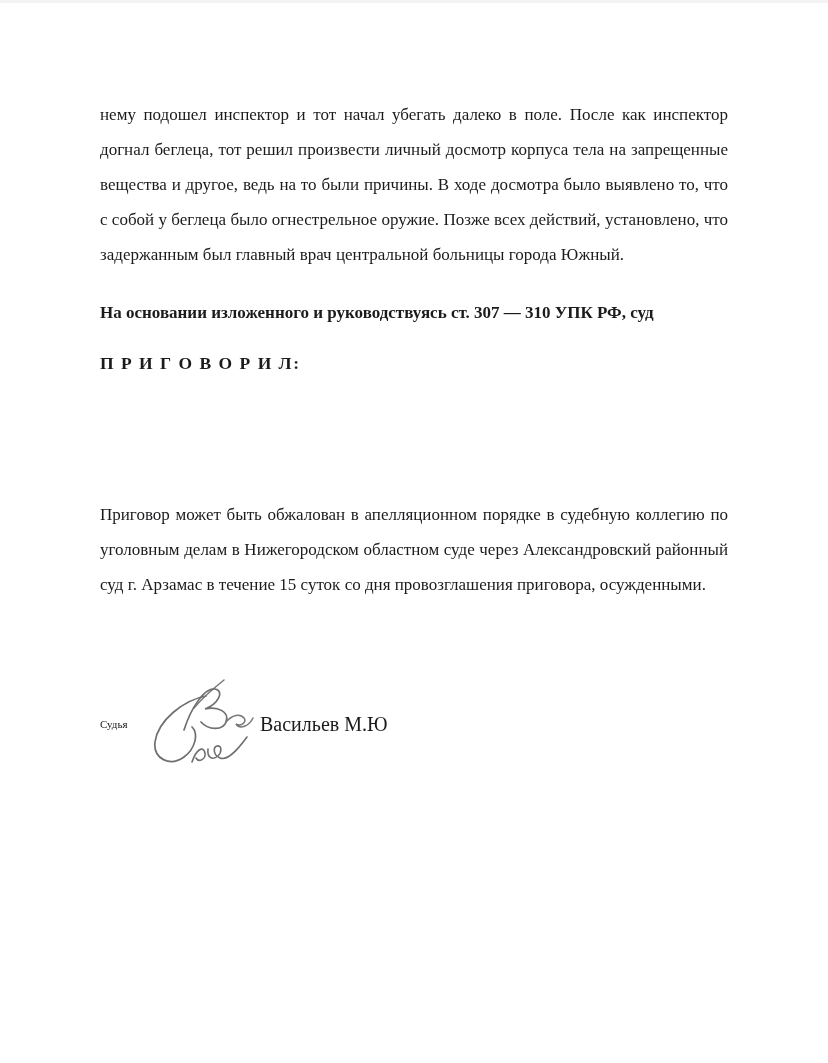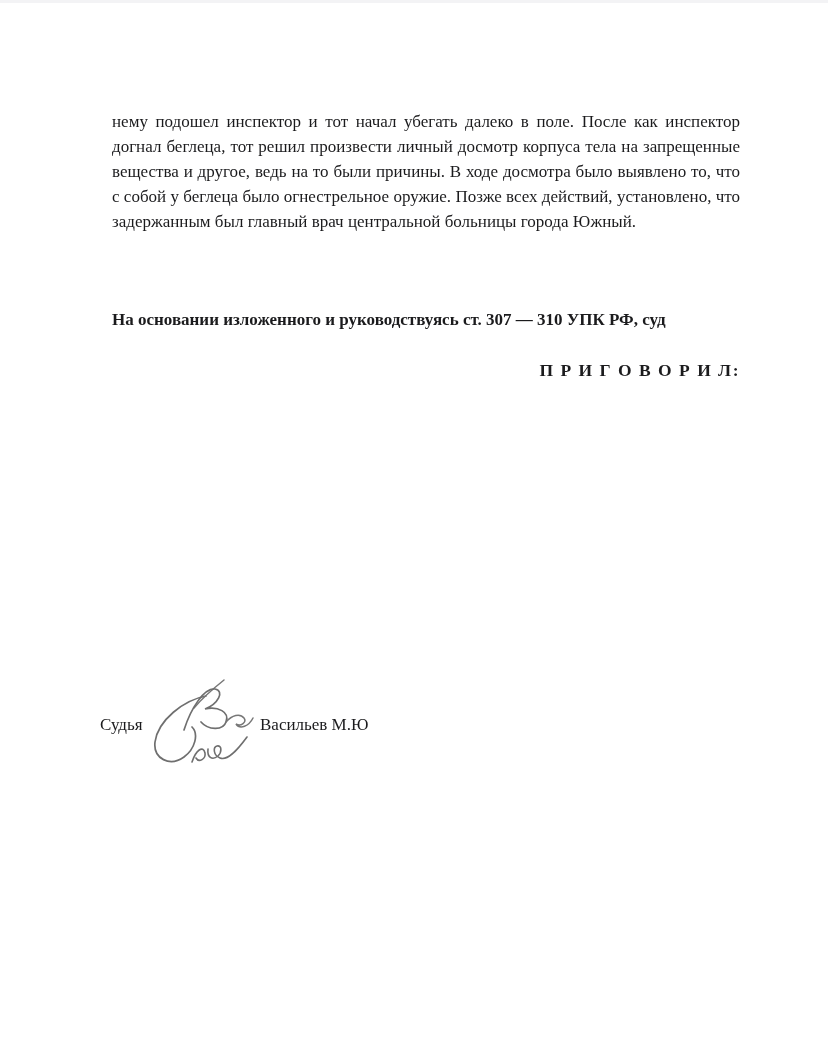--- a/index.html
+++ b/index.html
@@ -29,65 +29,65 @@
     left: 0;
     width: 828px;
     height: 3px;
     background: #f3f3f5;
   }
   .block {
     position: absolute;
     left: 100px;
     width: 628px;
     font-size: 17px;
-    line-height: 25px;
-    margin: 12px;
+    line-height: 35px;
+    margin: 0;
   }
   .justify {
     text-align: justify;
     text-align-last: left;
   }
   .para-facts   { top: 97px; }
   .basis-line   { top: 295px; font-weight: bold; }
   .verdict-heading {
     top: 346px;
-    text-align: right;
+    text-align: left;
     font-weight: bold;
     font-size: 17.5px;
     letter-spacing: 1.5px;
   }
   .para-verdict { top: 400px; }
   .para-appeal  { top: 497px; }
 
   .signature-block {
     position: absolute;
     left: 0;
     top: 668px;
     width: 628px;
     height: 110px;
   }
   .judge-label {
     position: absolute;
     left: 100px;
     top: 44px;
-    font-size: 17px;
+    font-size: 11px;
     line-height: 25px;
   }
   .judge-signature {
     position: absolute;
     left: 144px;
     top: 6px;
     width: 122px;
     height: 100px;
   }
   .judge-name {
     position: absolute;
     left: 260px;
     top: 44px;
-    font-size: 17px;
+    font-size: 20px;
     line-height: 25px;
   }
   .corner-shadow {
     position: absolute;
     left: 792px;
     top: 1044px;
     width: 260px;
     height: 260px;
     border-radius: 50%;
     background: #ffffff;
@@ -101,20 +101,21 @@
 
   <div class="top-edge"></div>
 
   <p class="block justify para-facts">нему подошел инспектор и тот начал убегать далеко в поле. После как инспектор догнал беглеца, тот решил произвести личный досмотр корпуса тела на запрещенные вещества и другое, ведь на то были причины. В ходе досмотра было выявлено то, что с собой у беглеца было огнестрельное оружие. Позже всех действий, установлено, что задержанным был главный врач центральной больницы города Южный.</p>
 
   <p class="block basis-line">На основании изложенного и руководствуясь ст. 307 — 310 УПК РФ, суд</p>
 
   <h2 class="block verdict-heading">П Р И Г О В О Р И Л:</h2>
 
 
+  <p class="block justify para-appeal">Приговор может быть обжалован в апелляционном порядке в судебную коллегию по уголовным делам в Нижегородском областном суде через Александровский районный суд г. Арзамас в течение 15 суток со дня провозглашения приговора, осужденными.</p>
 
   <div class="signature-block">
     <span class="judge-label">Судья</span>
 
     <svg class="judge-signature" viewBox="0 0 122 100" fill="none" xmlns="http://www.w3.org/2000/svg">
 
       <path d="M 62 22 C 40 26 14 46 11 68 C 9 85 26 93 40 83 C 51 75 55 60 48 53" stroke="#6f6f6f" stroke-width="1.7" stroke-linecap="round"></path>
 
       <path d="M 80 6 C 70 14 60 22 50 34" stroke="#777777" stroke-width="1.5" stroke-linecap="round"></path>
 

